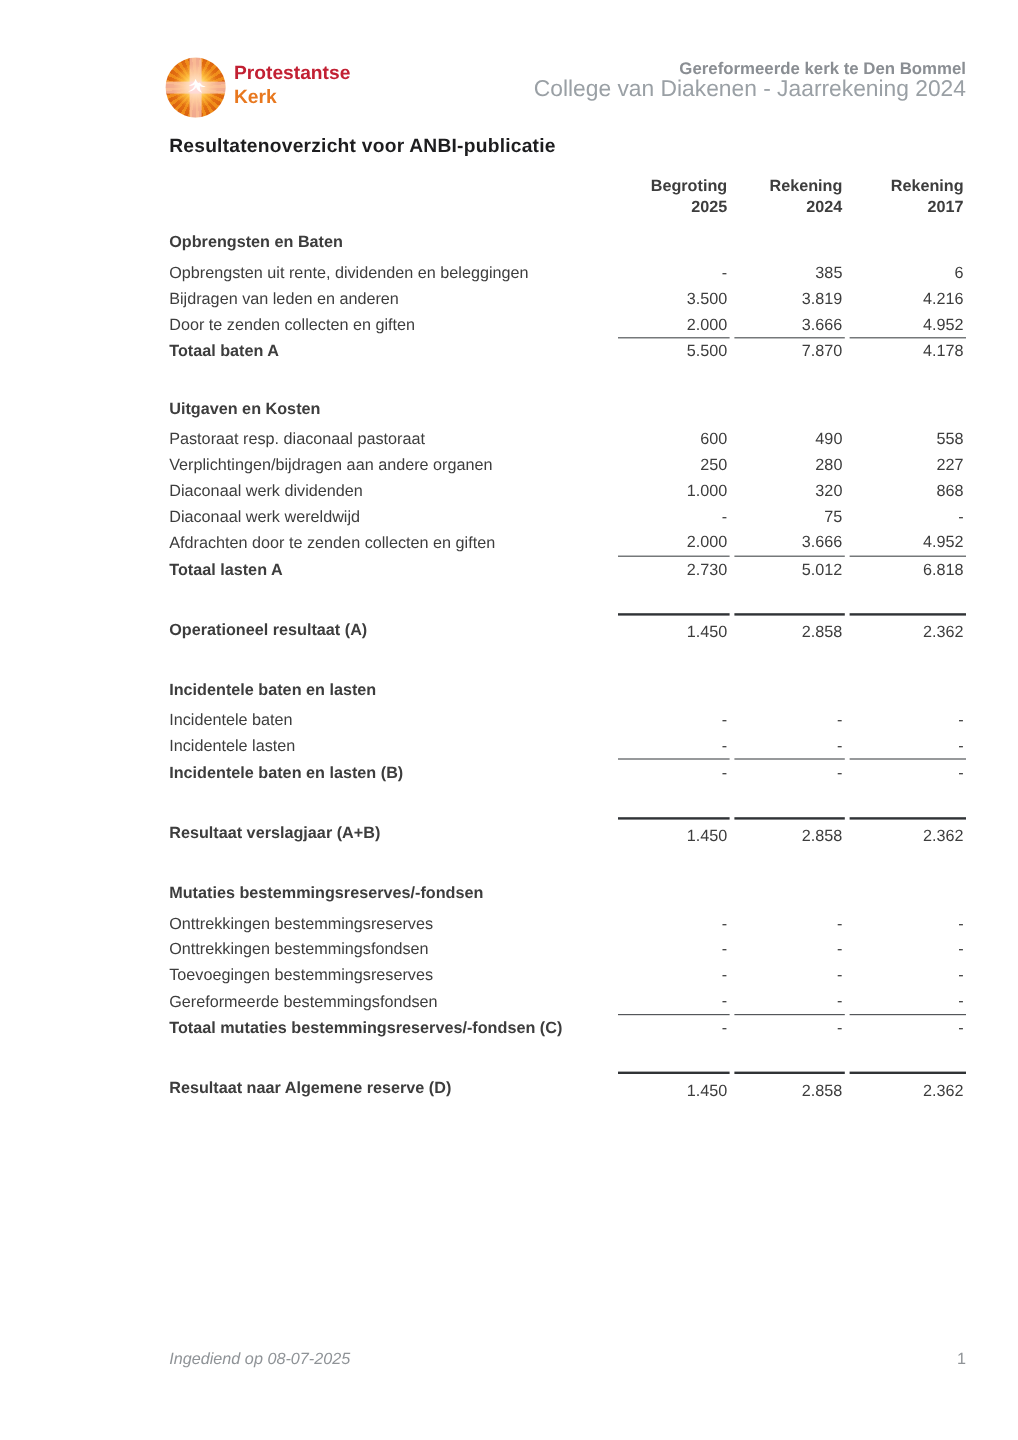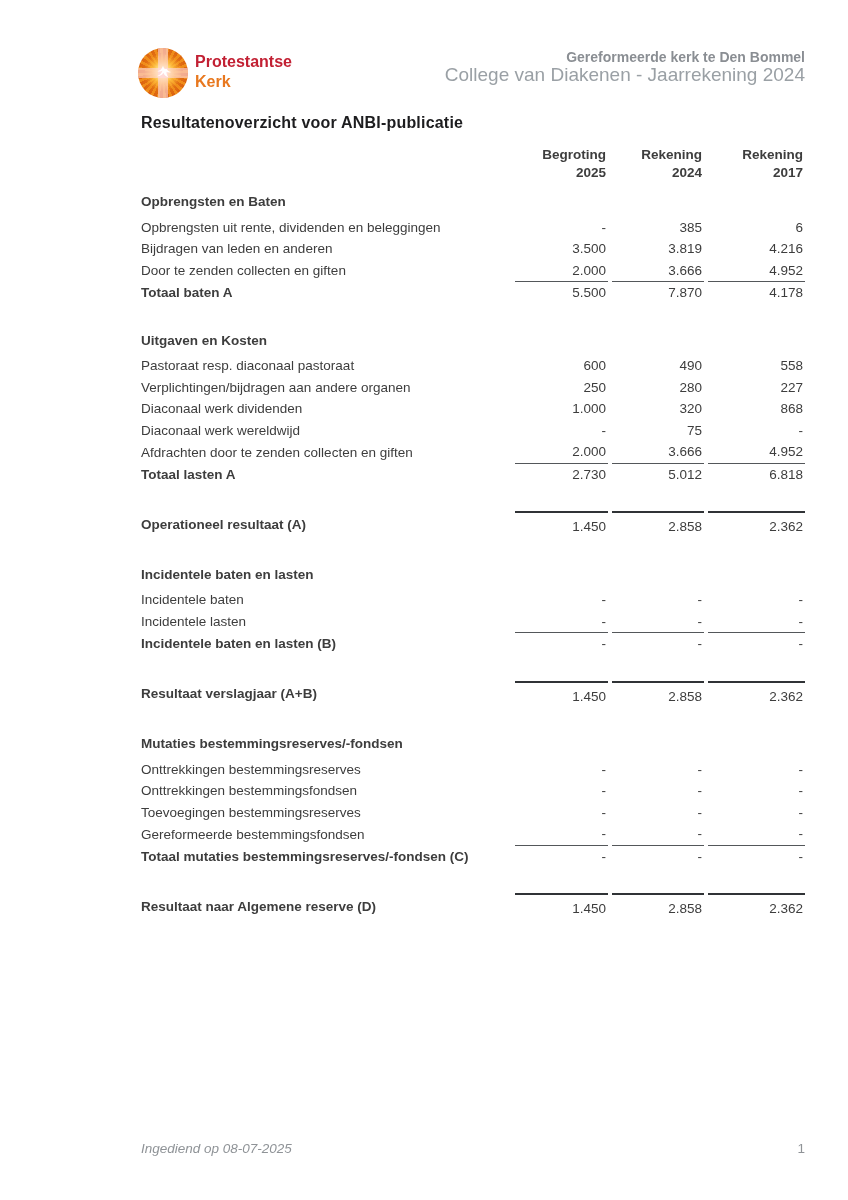--- a/index.html
+++ b/index.html
@@ -40,21 +40,21 @@
   .c1{width:93px;}.c2{width:92px;}.c3{width:97px;}
   .head-row{display:flex;font-weight:700;line-height:18px;margin-bottom:9px;color:var(--text);}
   .row.section{margin-bottom:4px;}
   .row.section .lbl{font-weight:700;}
   .row.total .lbl,.row.result .lbl{font-weight:700;}
   .row.u .val{border-bottom:1px solid var(--rule-thin);}
   .row.result .val{border-top:2px solid var(--rule-thick);padding-top:3px;}
   .spacer{height:26px;}
 
   
-  .doc-footer{position:absolute;left:141px;right:43px;bottom:44px;display:flex;
+  .doc-footer{position:absolute;left:141px;right:43px;bottom:60px;display:flex;
               justify-content:space-between;font-size:13.5px;color:var(--muted);}
   .submitted{font-style:italic;}
 </style>
 </head>
 <body>
 
 <div class="page">
 
   <header class="doc-header">
     <div class="logo-block">

